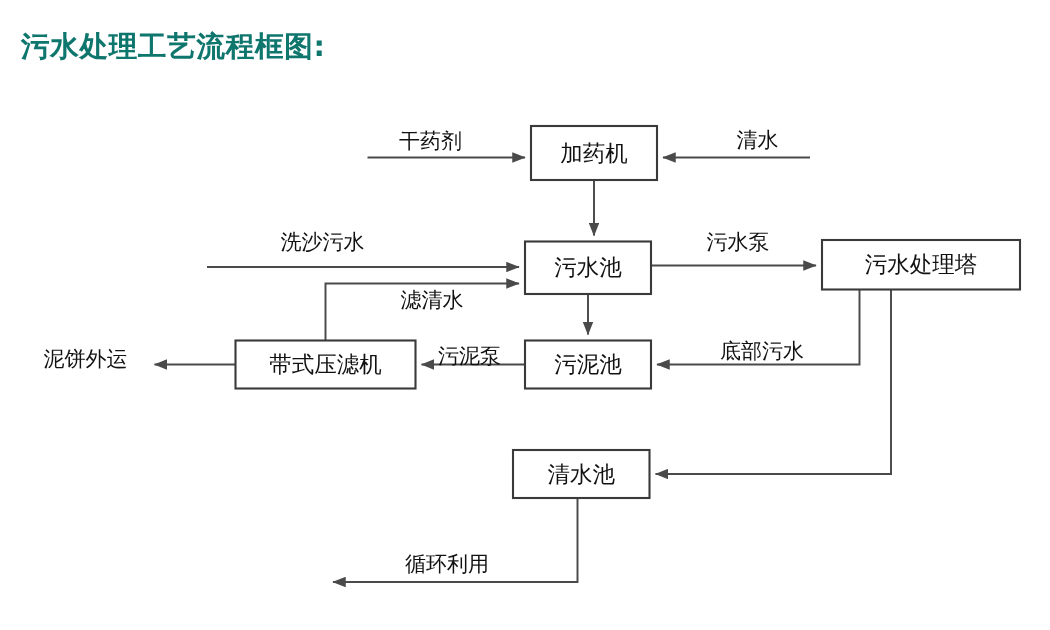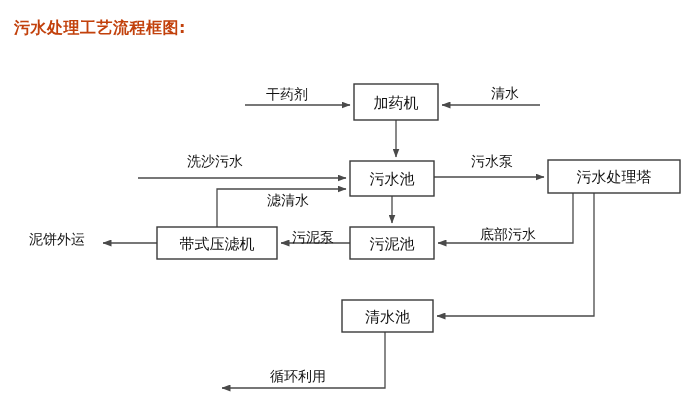--- a/index.html
+++ b/index.html
@@ -12,23 +12,23 @@
     width: 700px;
     height: 420px;
     background: #ffffff;
     font-family: "DejaVu Sans", "Liberation Sans", sans-serif;
     overflow: hidden;
   }
   #diagram-title {
     position: absolute;
     left: 14px;
     top: 18px;
-    font-size: 16px;
+    font-size: 19px;
     font-weight: bold;
-    color: #c2410c;
+    color: #0f766e;
     letter-spacing: 0.5px;
     white-space: nowrap;
   }
   svg#flow {
     position: absolute;
     left: 0;
     top: 0;
     width: 700px;
     height: 420px;
   }

